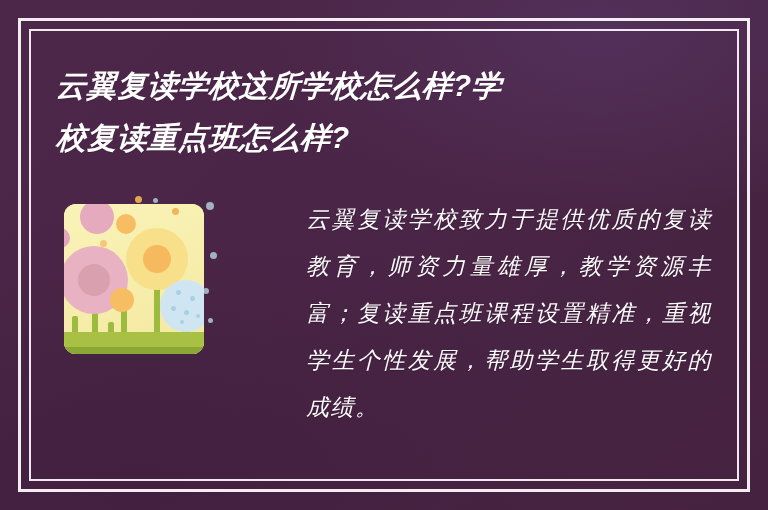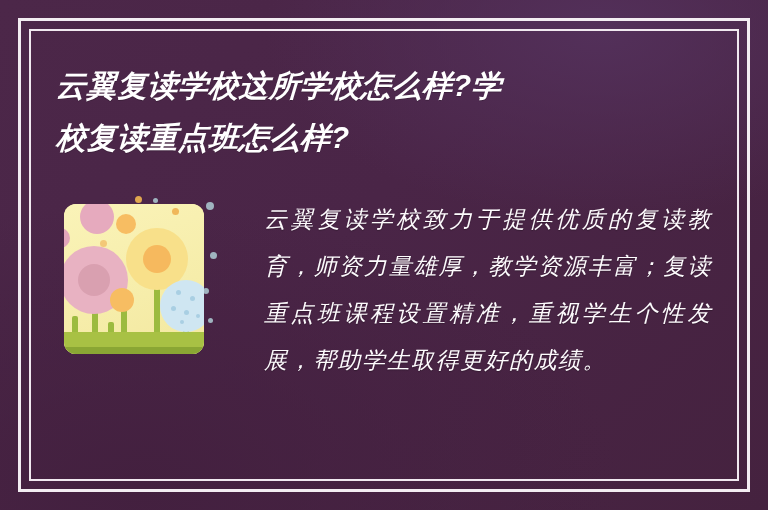--- a/index.html
+++ b/index.html
@@ -58,20 +58,21 @@
   }
 
   
   .content-row {
     position: absolute;
     left: 56px;
     top: 196px;
     right: 56px;
     display: flex;
     align-items: flex-start;
+    gap: 42px;
   }
 
   
   .illustration {
     position: relative;
     width: 162px;
     height: 172px;
     flex: 0 0 auto;
   }
   .ill-card {

